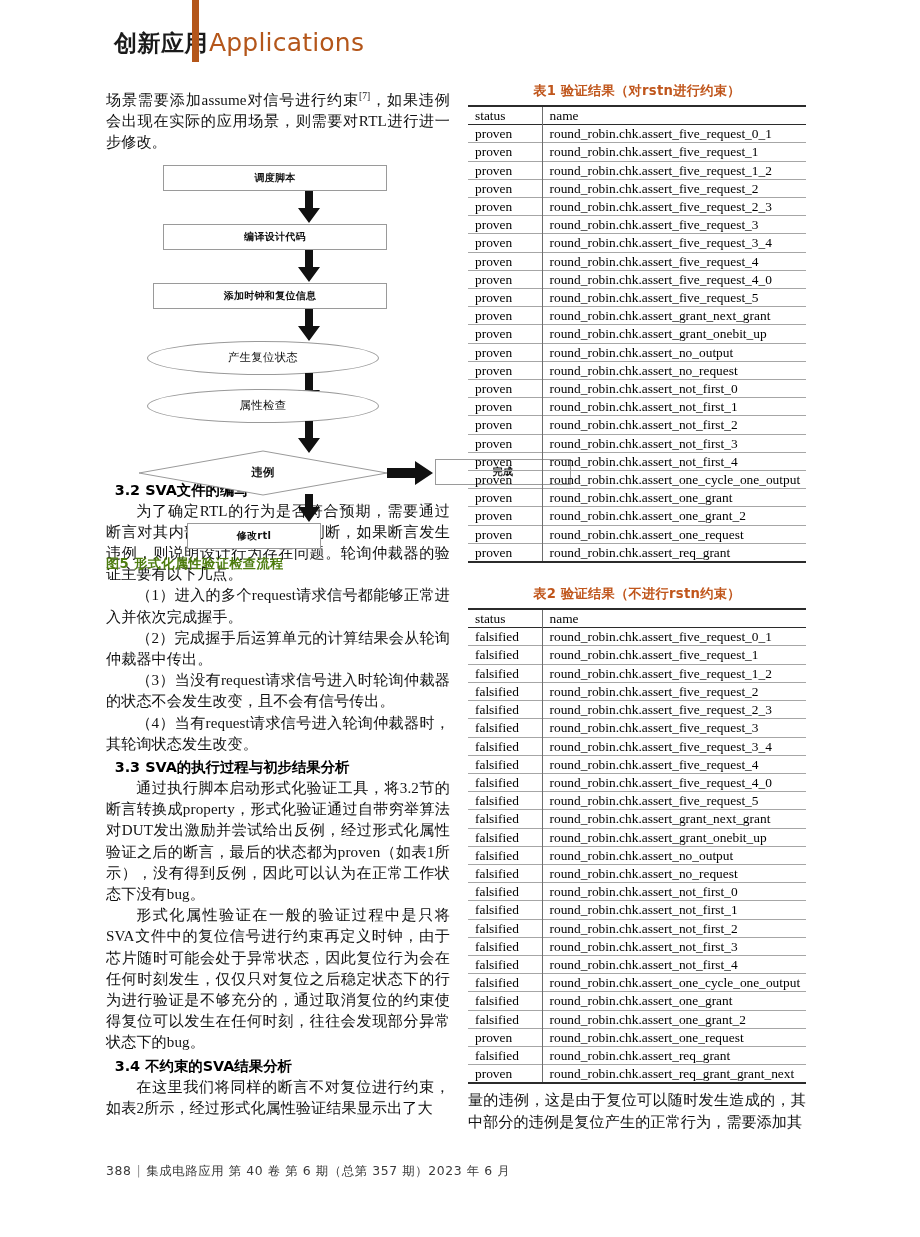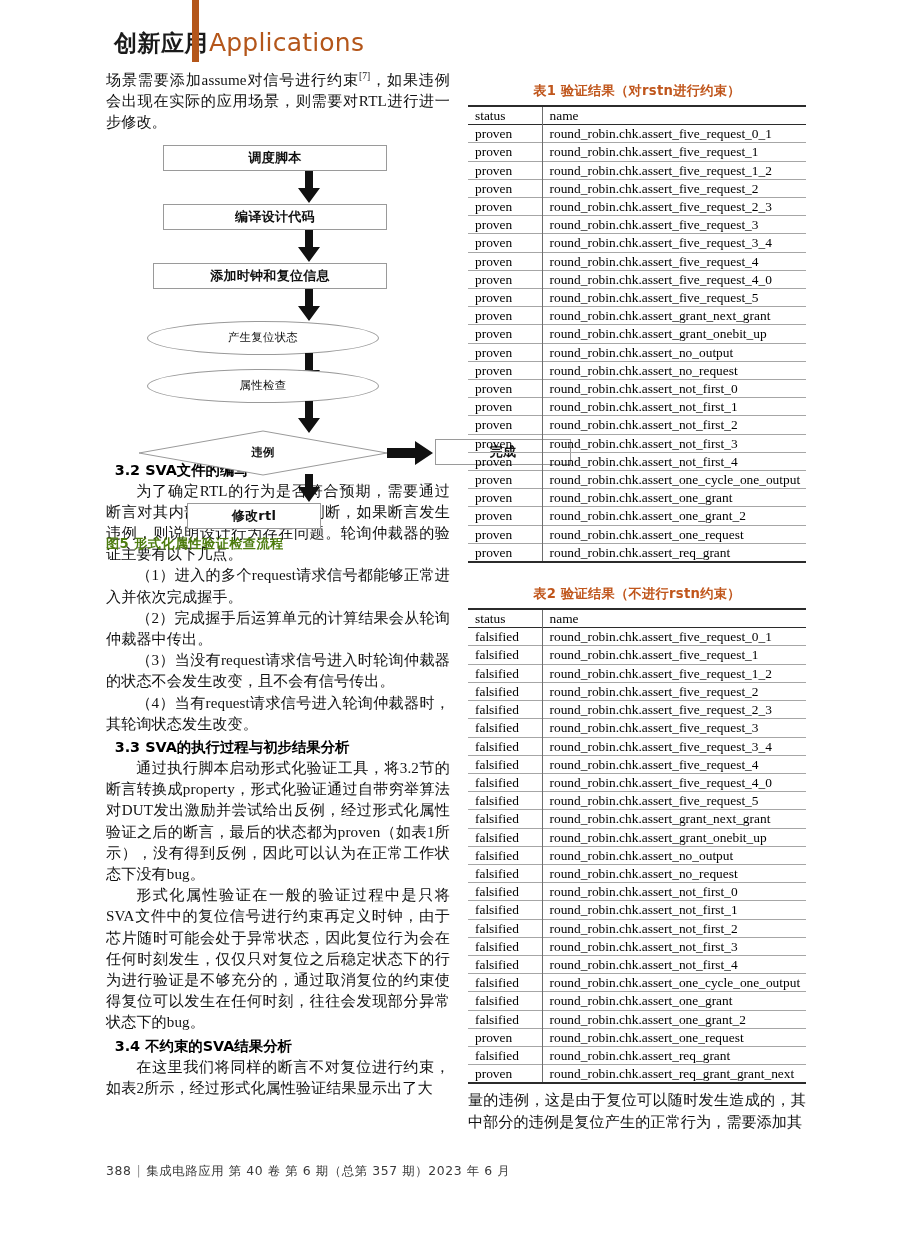--- a/index.html
+++ b/index.html
@@ -52,21 +52,21 @@
     font-size: 25px;
     color: #b4561a;
     line-height: 1;
     letter-spacing: 0.2px;
   }
 
   
   .col-left {
     position: absolute;
     left: 106px;
-    top: 70px;
+    top: 90px;
     width: 344px;
   }
   .col-right {
     position: absolute;
     left: 468px;
     top: 74px;
     width: 338px;
   }
 
   p.body {
@@ -100,21 +100,21 @@
     position: relative;
     width: 344px;
     height: 317px;
     margin-top: 7px;
   }
   .fc-box {
     position: absolute;
     border: 1px solid #9a9a9a;
     background: #ffffff;
     font-family: "DejaVu Sans", "Liberation Sans", sans-serif;
-    font-size: 13px;
+    font-size: 10px;
     font-weight: bold;
     color: #111;
     display: flex;
     align-items: center;
     justify-content: center;
     box-sizing: border-box;
     letter-spacing: 0.3px;
   }
   .fc-ellipse {
     position: absolute;

